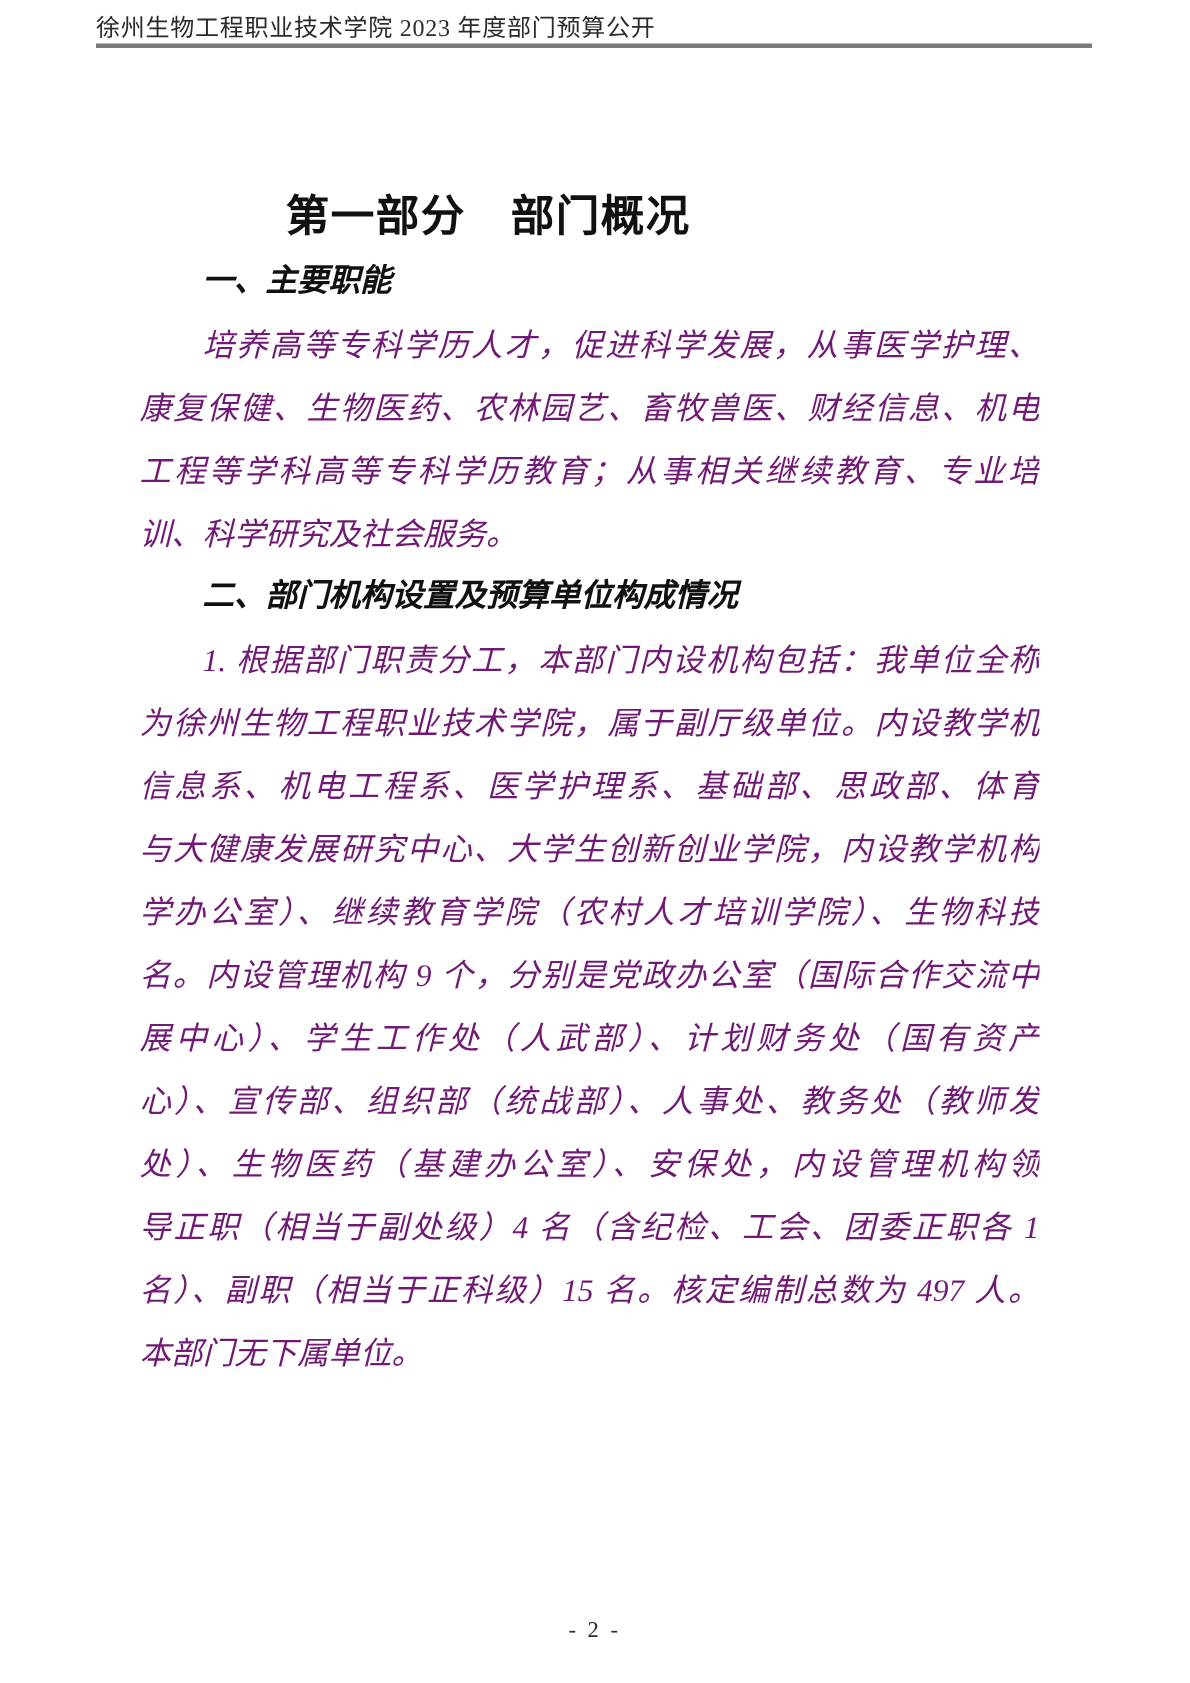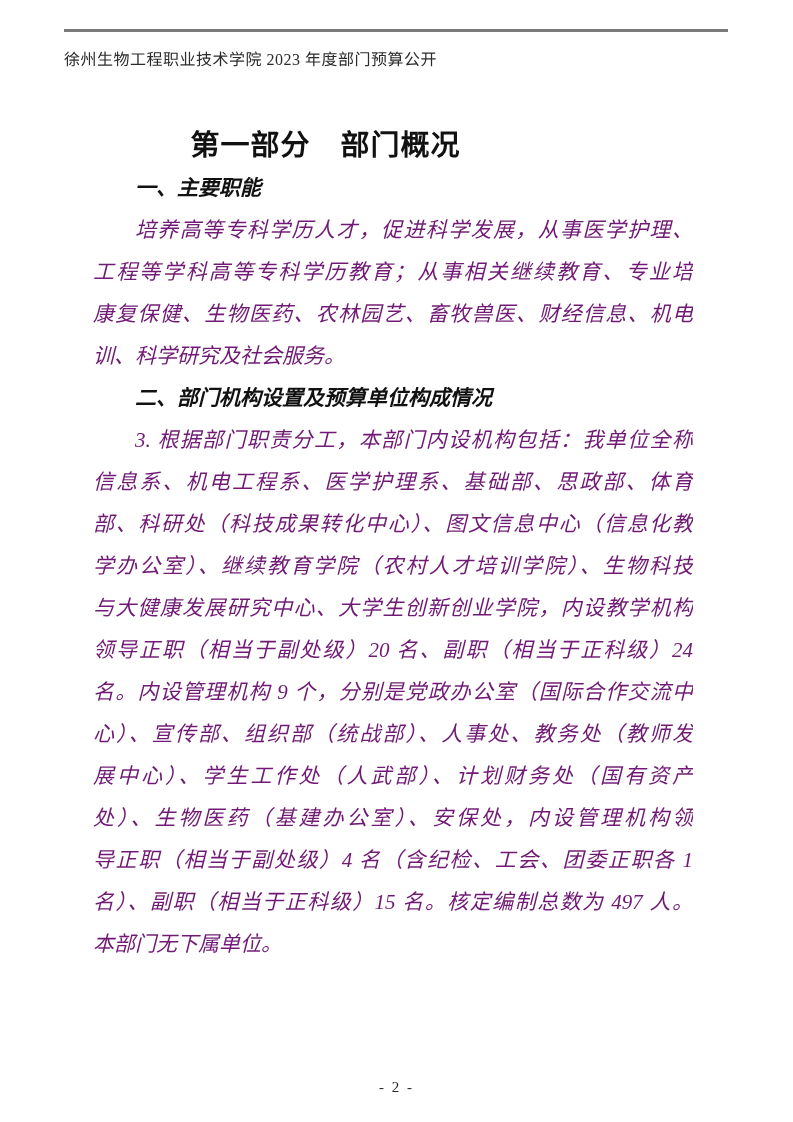--- a/index.html
+++ b/index.html
@@ -19,21 +19,20 @@
   
   .hdr-text {
     position: absolute;
     left: 64px;
     top: 11px;
     font-size: 16px;
     line-height: 18px;
     color: #2b2b2b;
     letter-spacing: 0.5px;
     white-space: nowrap;
-    margin-top: 40px;
   }
   .hdr-rule {
     position: absolute;
     left: 64px;
     top: 29px;
     width: 664px;
     height: 3px;
     background: #7a7a7a;
   }
   
@@ -104,34 +103,33 @@
 
   <div class="hdr-text">徐州生物工程职业技术学院 2023 年度部门预算公开</div>
   <div class="hdr-rule"></div>
 
   <div class="doc-title">第一部分　部门概况</div>
 
   <div class="content">
 
     <div class="heading-line">一、主要职能</div>
     <div class="body-line indent">培养高等专科学历人才，促进科学发展，从事医学护理、</div>
+    <div class="body-line">康复保健、生物医药、农林园艺、畜牧兽医、财经信息、机电</div>
     <div class="body-line">工程等学科高等专科学历教育；从事相关继续教育、专业培</div>
-    <div class="body-line">康复保健、生物医药、农林园艺、畜牧兽医、财经信息、机电</div>
     <div class="body-line para-end">训、科学研究及社会服务。</div>
 
     <div class="heading-line">二、部门机构设置及预算单位构成情况</div>
-    <div class="body-line indent">3. 根据部门职责分工，本部门内设机构包括：我单位全称</div>
+    <div class="body-line indent">1. 根据部门职责分工，本部门内设机构包括：我单位全称</div>
+    <div class="body-line">为徐州生物工程职业技术学院，属于副厅级单位。内设教学机</div>
     <div class="body-line">信息系、机电工程系、医学护理系、基础部、思政部、体育</div>
-    <div class="body-line">部、科研处（科技成果转化中心）、图文信息中心（信息化教</div>
+    <div class="body-line">与大健康发展研究中心、大学生创新创业学院，内设教学机构</div>
     <div class="body-line">学办公室）、继续教育学院（农村人才培训学院）、生物科技</div>
-    <div class="body-line">与大健康发展研究中心、大学生创新创业学院，内设教学机构</div>
-    <div class="body-line">领导正职（相当于副处级）20 名、副职（相当于正科级）24</div>
     <div class="body-line">名。内设管理机构 9 个，分别是党政办公室（国际合作交流中</div>
+    <div class="body-line">展中心）、学生工作处（人武部）、计划财务处（国有资产</div>
     <div class="body-line">心）、宣传部、组织部（统战部）、人事处、教务处（教师发</div>
-    <div class="body-line">展中心）、学生工作处（人武部）、计划财务处（国有资产</div>
     <div class="body-line">处）、生物医药（基建办公室）、安保处，内设管理机构领</div>
     <div class="body-line">导正职（相当于副处级）4 名（含纪检、工会、团委正职各 1</div>
     <div class="body-line">名）、副职（相当于正科级）15 名。核定编制总数为 497 人。</div>
     <div class="body-line para-end">本部门无下属单位。</div>
 
   </div>
 
   <div class="footer">- 2 -</div>
 
 </div>

